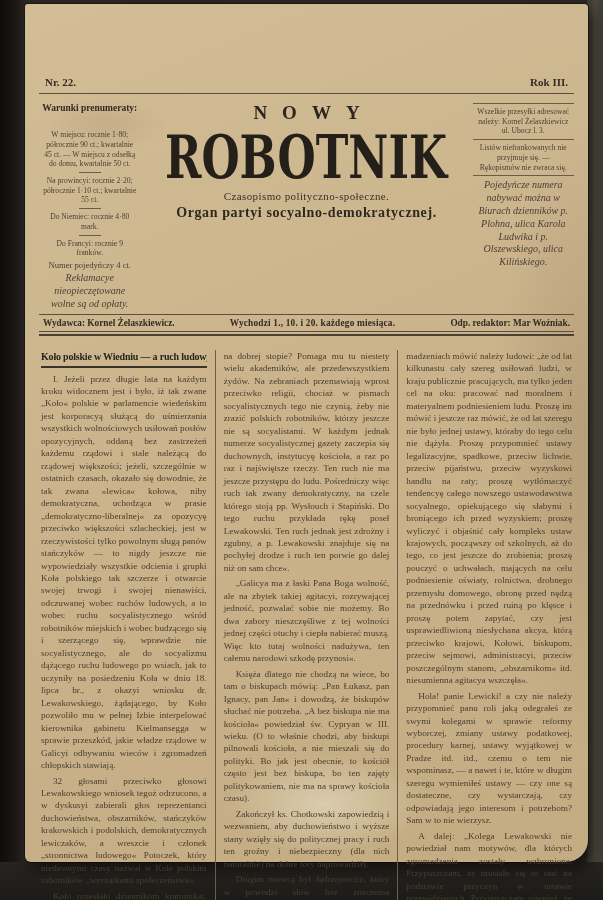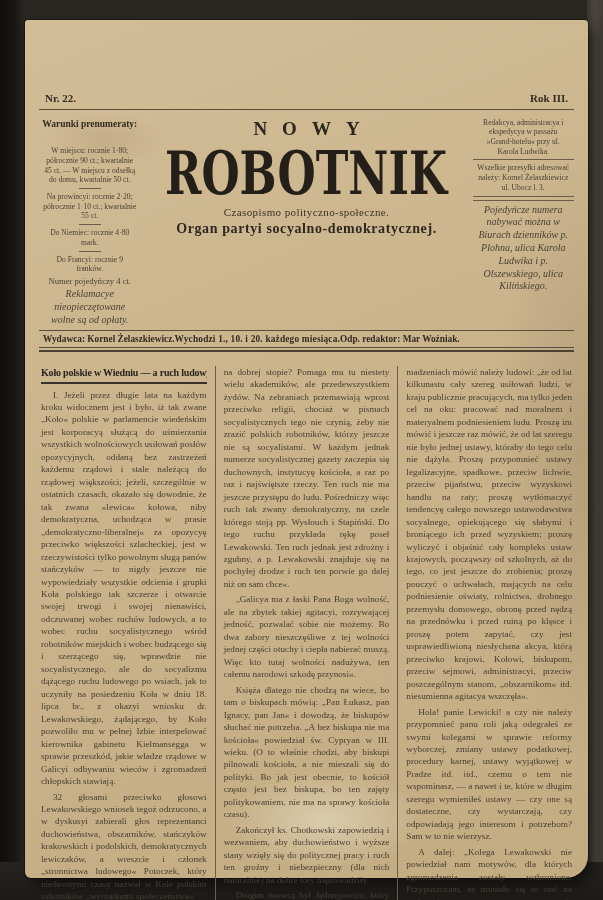--- a/index.html
+++ b/index.html
@@ -8,21 +8,21 @@
     background:#2a2723;
     font-family:"Liberation Serif","DejaVu Serif",serif;
   }
   .edge-left{position:absolute;left:0;top:0;width:25px;height:900px;
     background:linear-gradient(90deg,#0f0d0b 0%,#1a1714 60%,#2a2723 100%);}
   .edge-right{position:absolute;right:0;top:0;width:16px;height:900px;
     background:linear-gradient(90deg,#3a362f 0%,#4b463f 50%,#403b34 100%);}
   .edge-bottom{position:absolute;left:0;bottom:0;width:603px;height:38px;
     background:linear-gradient(180deg,#262320 0%,#1d1b18 100%);}
   .paper{
-    position:absolute;left:25px;top:20px;width:563px;height:858px;
+    position:absolute;left:25px;top:4px;width:563px;height:858px;
     box-sizing:border-box;padding:72px 14px 0 14px;
     background:
       radial-gradient(140px 70px at 300px 800px, rgba(236,228,208,.55), rgba(236,228,208,0) 70%),
       radial-gradient(90px 40px at 80px 120px, rgba(120,95,60,.14), rgba(120,95,60,0) 70%),
       radial-gradient(120px 420px at 560px 430px, rgba(90,70,45,.18), rgba(90,70,45,0) 75%),
       linear-gradient(158deg,#d2bd96 0%,#cbb48c 45%,#c3ac82 100%);
     border-radius:3px 4px 22px 6px;
     box-shadow:0 0 0 1px rgba(0,0,0,.35), 6px 8px 14px rgba(0,0,0,.45);
     color:#463c30;
   }
@@ -44,21 +44,21 @@
   .title-top{font-weight:bold;font-size:19px;letter-spacing:15px;padding-left:15px;
     color:#2d261f;margin-top:2px;}
   .title-main{font-weight:bold;font-size:51px;line-height:.95;color:#241f19;
     white-space:nowrap;transform:scale(.86,1.18);transform-origin:50% 40%;
     margin:8px 0 10px 0;font-family:"DejaVu Serif",serif;}
   .subtitle1{font-size:11px;letter-spacing:.4px;color:#3a3128;margin-top:6px;}
   .subtitle2{font-size:14px;font-weight:bold;letter-spacing:.6px;color:#2f2821;margin-top:3px;}
   .mh-right-sep{width:100%;border:none;border-top:1px solid #6a5c49;margin:3px auto;}
 
   
-  .footline{display:flex;justify-content:flex-start;align-items:baseline;
+  .footline{display:flex;justify-content:space-between;align-items:baseline;
     font-size:9.3px;font-weight:bold;color:#332b22;padding:3px 4px;}
   .footline .f-mid{letter-spacing:.2px;}
   .gap2{height:2px;}
 
   
   .bodycols{display:flex;margin-top:14px;height:604px;overflow:hidden;}
   .col{flex:1;padding:0 8px;overflow:hidden;font-size:9.2px;line-height:1.355;
     text-align:justify;color:#473d30;}
   .col.c1{padding-left:2px;border-right:1px solid #6b5d4a;}
   .col.c2{border-right:1px solid #6b5d4a;}
@@ -99,24 +99,24 @@
     </div>
 
     <div class="mh-center">
       <div class="title-top">NOWY</div>
       <div class="title-main">ROBOTNIK</div>
       <div class="subtitle1">Czasopismo polityczno-społeczne.</div>
       <div class="subtitle2">Organ partyi socyalno-demokratycznej.</div>
     </div>
 
     <div class="mh-box">
-      <div class="mh-line">Redakcya, administracya i ekspedycya w passażu »Grand-hotelu« przy ul. Karola Ludwika.</div>
       <hr class="mh-right-sep">
       <div class="mh-line">Wszelkie przesyłki adresować należy: Kornel Żelaszkiewicz ul. Ubocz l. 3.</div>
       <hr class="mh-right-sep">
+      <div class="mh-line">Listów niefrankowanych nie przyjmuje się. — Rękopismów nie zwraca się.</div>
       <hr class="mh-right-sep">
       <div class="mh-line mh-italic">Pojedyńcze numera nabywać można w Biurach dzienników p. Plohna, ulica Karola Ludwika i p. Olszewskiego, ulica Kilińskiego.</div>
     </div>
   </div>
 
   <hr class="rule">
   <div class="footline">
     <span>Wydawca: Kornel Żelaszkiewicz.</span>
     <span class="f-mid">Wychodzi 1., 10. i 20. każdego miesiąca.</span>
     <span>Odp. redaktor: Mar Woźniak.</span>

